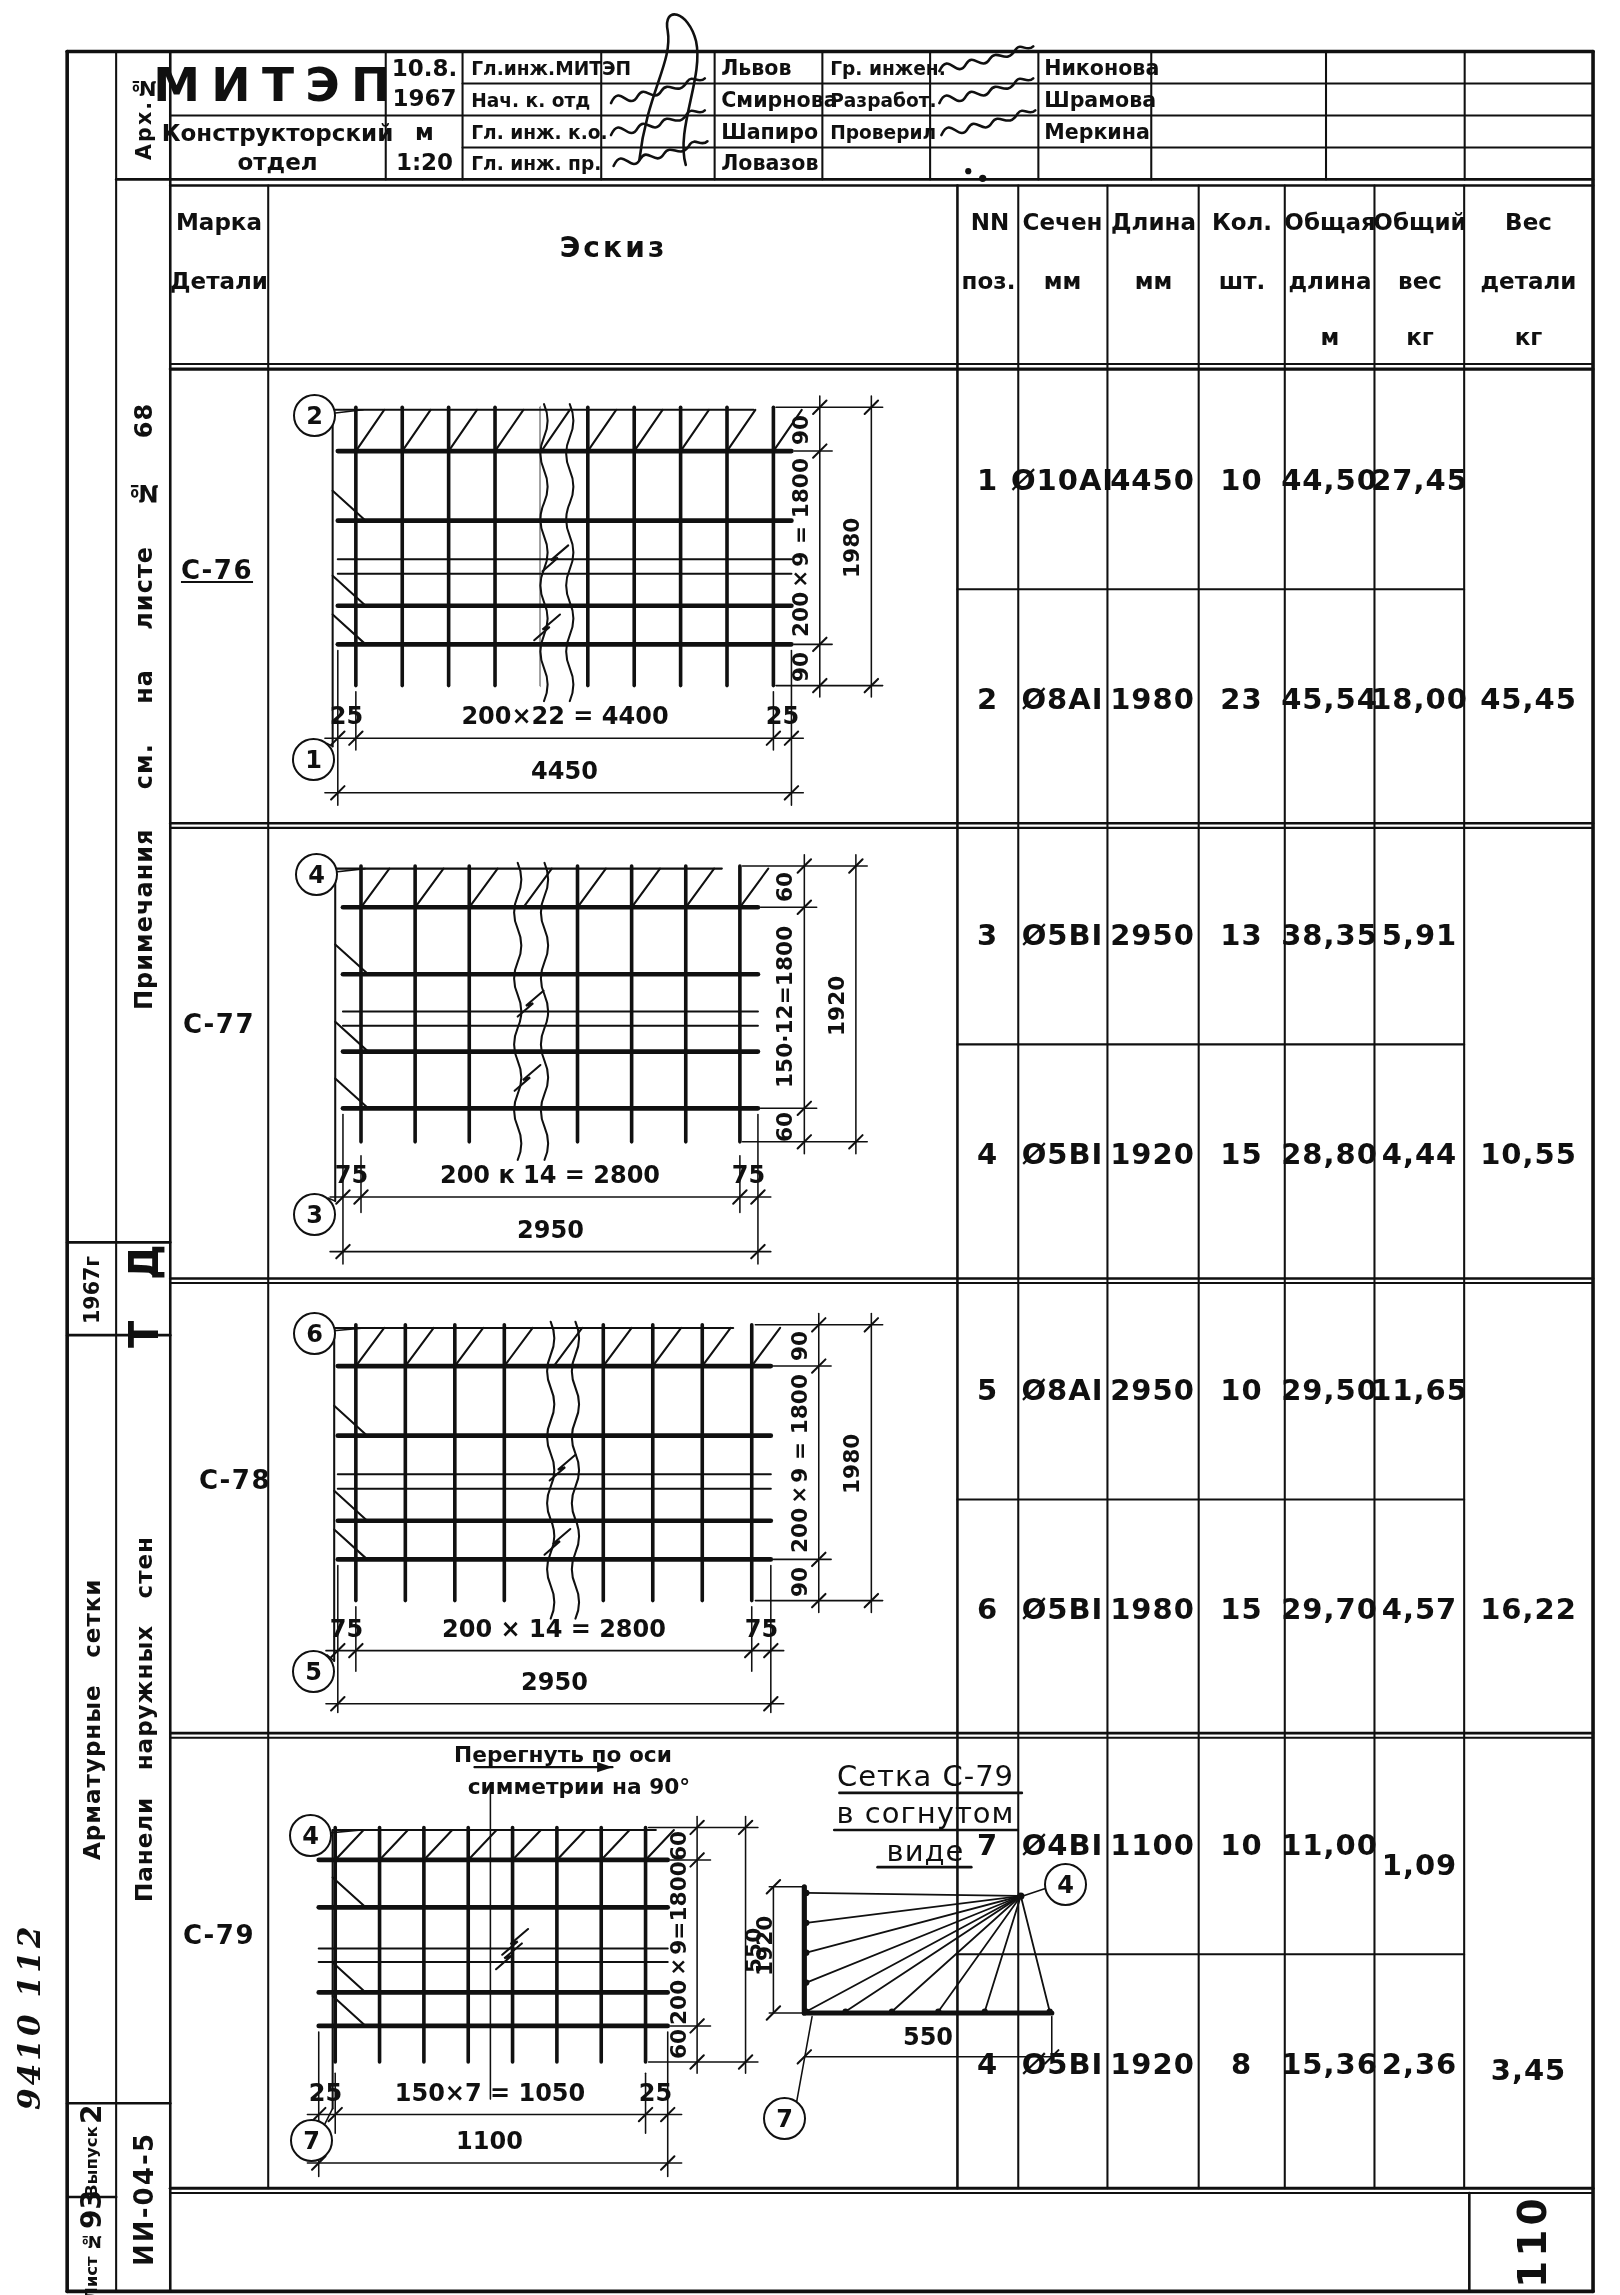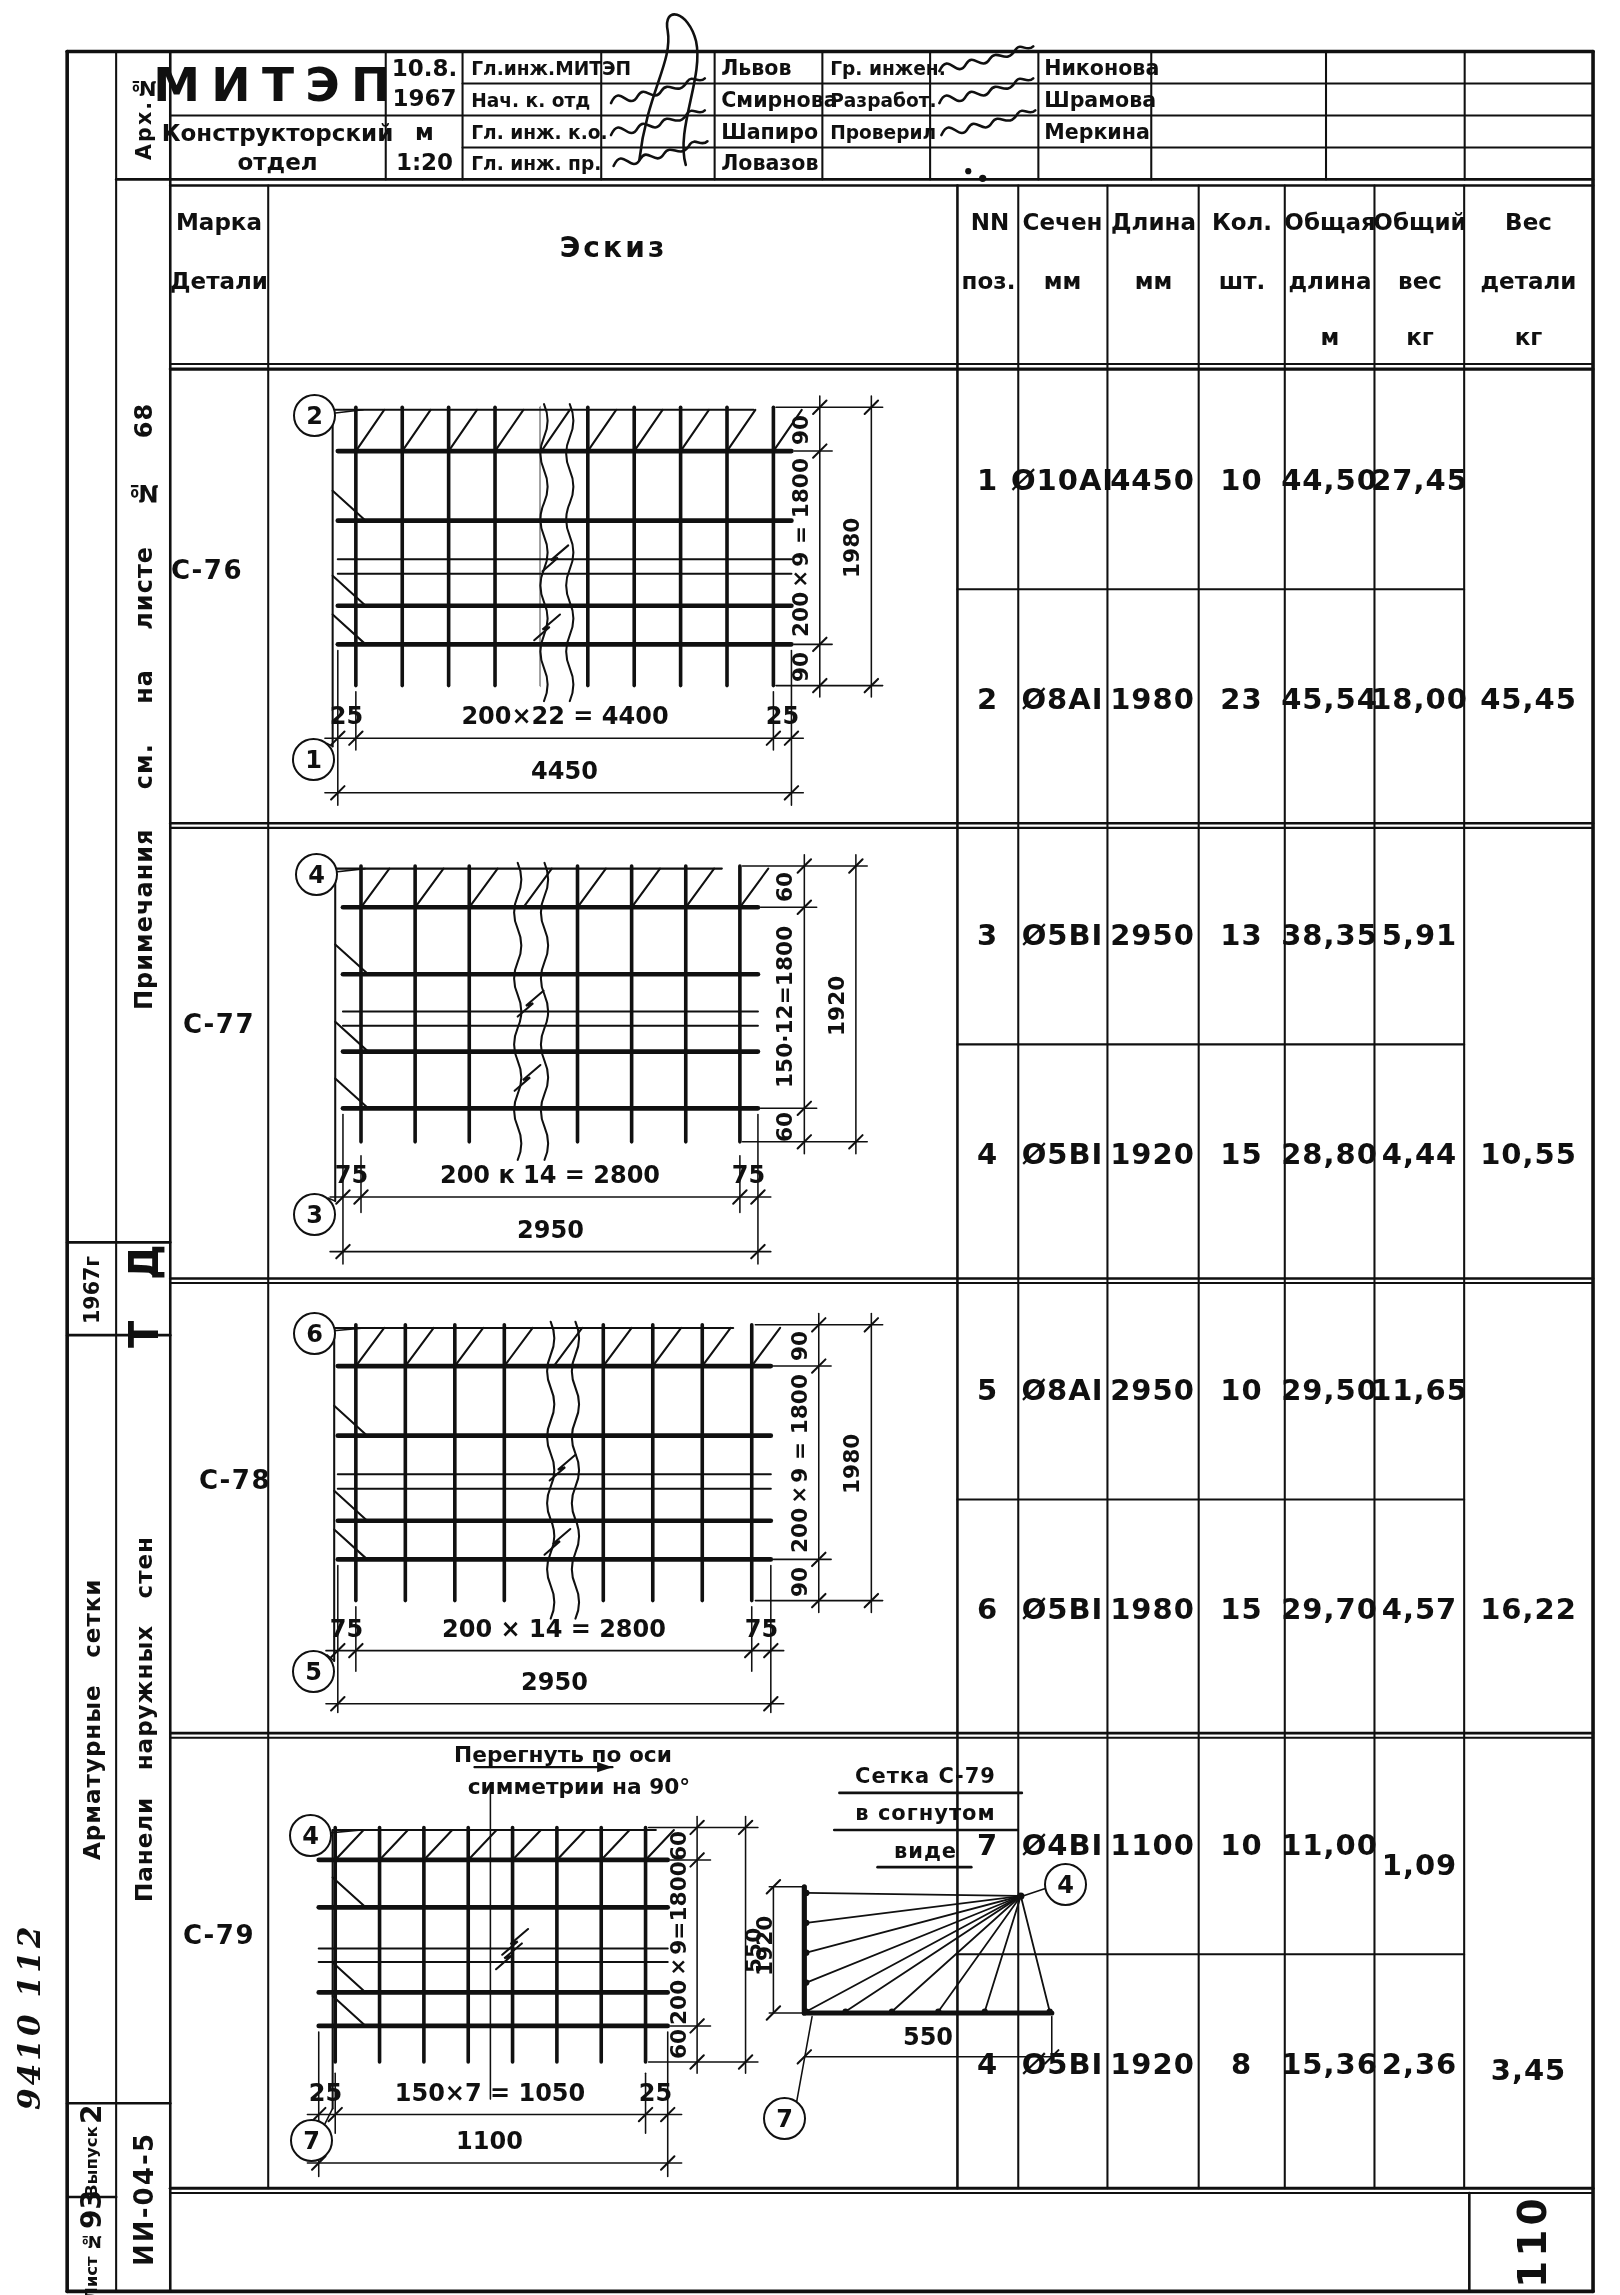--- a/index.html
+++ b/index.html
@@ -15,21 +15,21 @@
   .datecell{font-size:23px;font-weight:600;line-height:1.3;}
   .role{font-size:18.6px;font-weight:600;justify-content:flex-start;padding-left:7.2px;}
   .pname{font-size:20.6px;font-weight:600;justify-content:flex-start;padding-left:5.2px;}
   .arx{font-size:20.6px;font-weight:600;letter-spacing:2.1px;}
   .hdr{font-size:23px;font-weight:600;}
   .val{font-size:29px;font-weight:600;letter-spacing:1px;}
   .mark{font-size:26px;font-weight:700;letter-spacing:1.5px;}
   .dim{position:absolute;display:flex;align-items:center;justify-content:center;font-size:24px;font-weight:600;white-space:nowrap;}
   .dimv{font-size:21.7px;font-weight:600;}
   .note{font-size:21.7px;font-weight:600;}
-  .ftitle{font-size:21px;font-weight:700;letter-spacing:1px;text-align:center;}
+  .ftitle{font-size:29px;font-weight:400;letter-spacing:1px;text-align:center;}
   .callout{position:absolute;width:39px;height:39px;border:2.6px solid #101010;border-radius:50%;
            display:flex;align-items:center;justify-content:center;font-size:24px;font-weight:700;background:#fff;}
   .notescol{font-size:24px;font-weight:600;word-spacing:30px;letter-spacing:1px;}
   .stamp-big{font-size:40px;font-weight:700;letter-spacing:13.4px;}
   .stamp-year{font-size:20.6px;font-weight:600;}
   .stamp-title{font-size:23px;font-weight:600;word-spacing:17.5px;letter-spacing:1px;}
   .stamp-doc{font-size:26px;font-weight:700;letter-spacing:2.1px;}
   .stamp-small{font-size:16.5px;font-weight:600;}
   .stamp-num{font-size:28px;font-weight:700;}
   .pageno{font-size:39px;font-weight:700;letter-spacing:4.1px;}
@@ -437,21 +437,21 @@
   <div class="cell hdr" style="left:1286px;top:205px;width:88px;height:33px;">Общая</div>
   <div class="cell hdr" style="left:1286px;top:264px;width:88px;height:33px;">длина</div>
   <div class="cell hdr" style="left:1286px;top:320px;width:88px;height:33px;">м</div>
   <div class="cell hdr" style="left:1376px;top:205px;width:88px;height:33px;">Общий</div>
   <div class="cell hdr" style="left:1376px;top:264px;width:88px;height:33px;">вес</div>
   <div class="cell hdr" style="left:1376px;top:320px;width:88px;height:33px;">кг</div>
   <div class="cell hdr" style="left:1465px;top:205px;width:127px;height:33px;">Вес</div>
   <div class="cell hdr" style="left:1465px;top:264px;width:127px;height:33px;">детали</div>
   <div class="cell hdr" style="left:1465px;top:320px;width:127px;height:33px;">кг</div>
 
-  <div class="cell mark" style="left:171px;top:552px;width:72px;height:36px;">С-76</div>
+  <div class="cell mark" style="left:181px;top:552px;width:72px;height:36px;text-decoration:underline;">С-76</div>
   <div class="cell mark" style="left:171px;top:1006px;width:96px;height:36px;">С-77</div>
   <div class="cell mark" style="left:171px;top:1462px;width:96px;height:36px;padding-left:16px;">С-78</div>
   <div class="cell mark" style="left:171px;top:1917px;width:96px;height:36px;">С-79</div>
 
   <div id="gen">
       <div class="callout" style="left:293px;top:394px;">2</div>
       <div class="callout" style="left:292px;top:738px;">1</div>
       <div class="dim" style="left:300px;top:698px;width:93px;height:35px;">25</div>
       <div class="dim" style="left:405px;top:698px;width:320px;height:35px;">200×22 = 4400</div>
       <div class="dim" style="left:736px;top:698px;width:93px;height:35px;">25</div>

